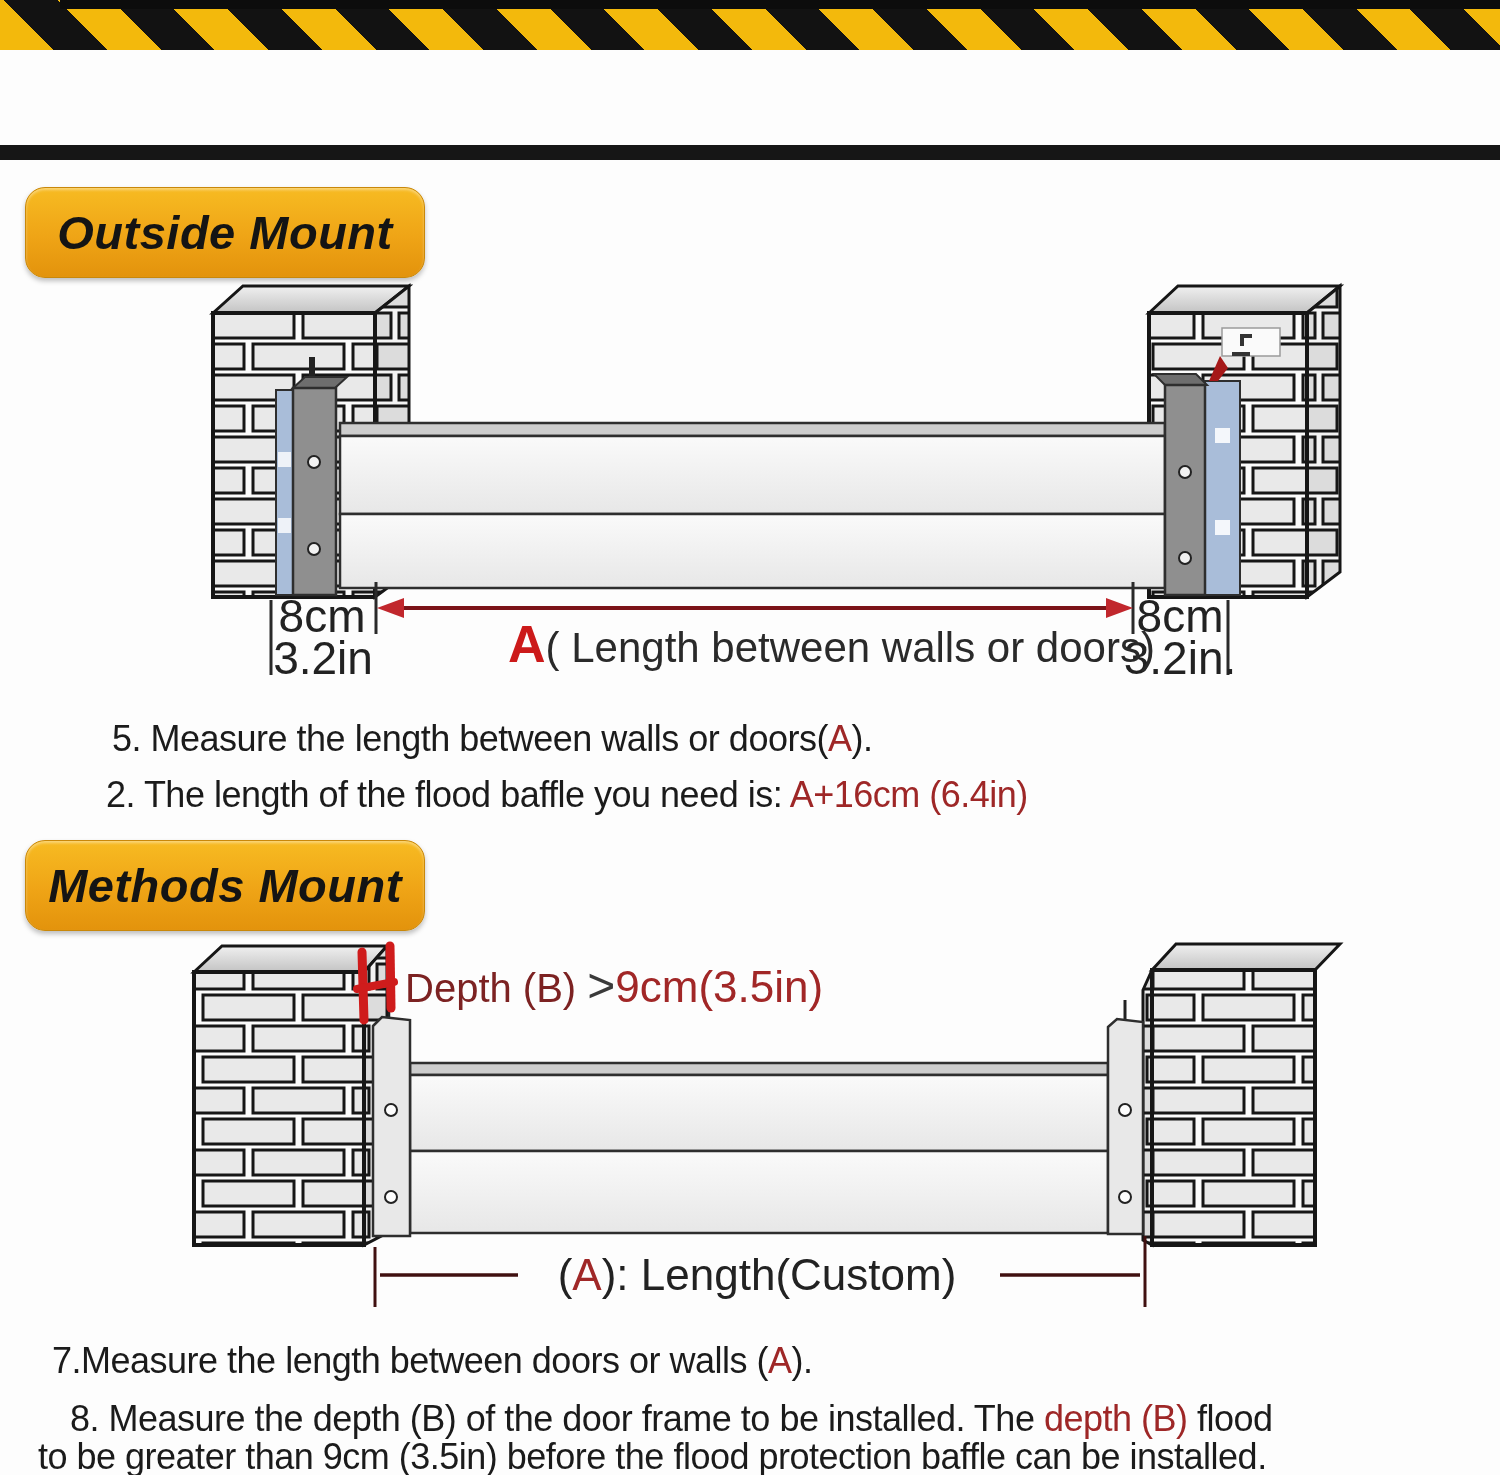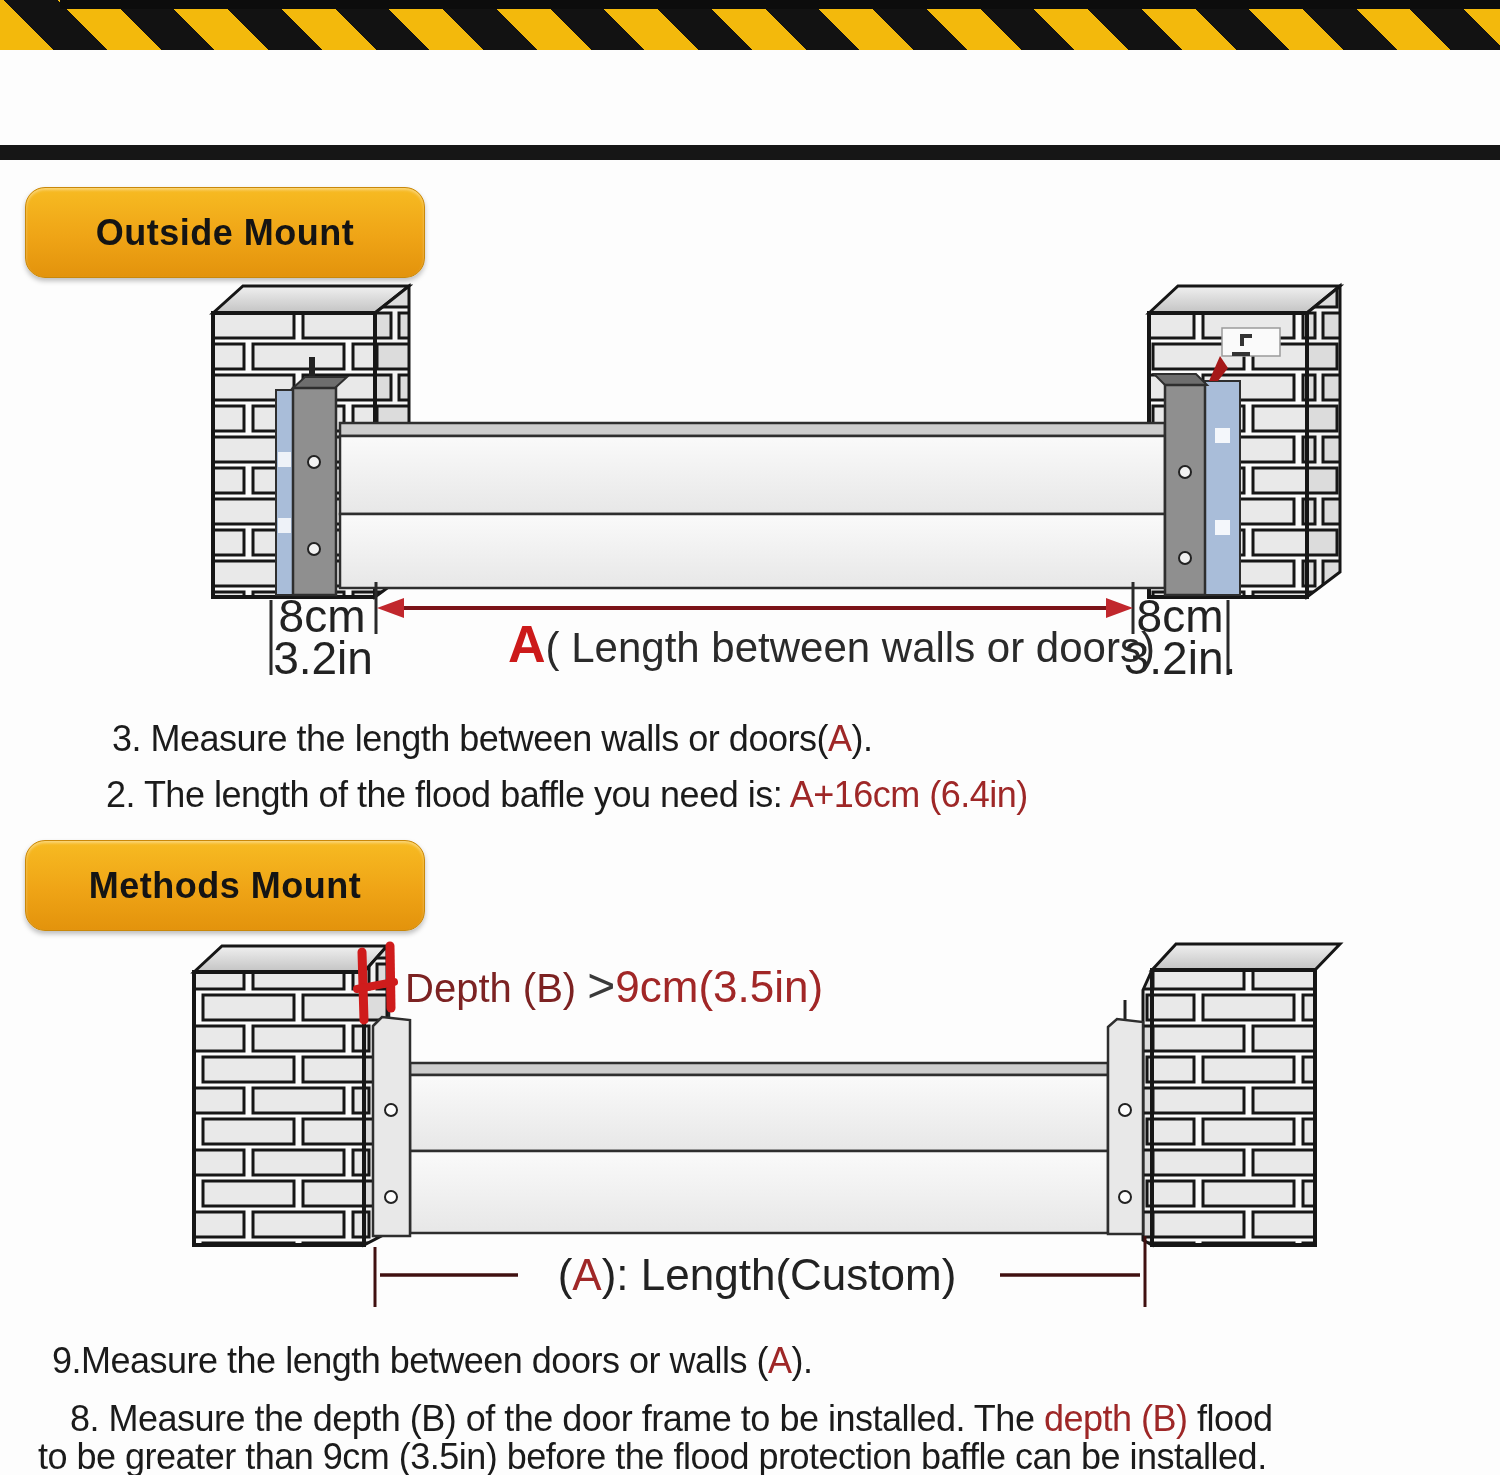--- a/index.html
+++ b/index.html
@@ -15,21 +15,21 @@
     display:flex;align-items:center;justify-content:center;}
   .title-band h1{margin:0;font-size:62px;font-weight:bold;color:#101010;letter-spacing:0.5px;
     text-shadow:1px 1px 0 #ffffff,3px 4px 3px rgba(0,0,0,0.38);}
   .title-underbar{position:absolute;top:145px;left:0;width:1500px;height:15px;background:#161616;}
 
   
   .badge{position:absolute;left:25px;width:398px;height:89px;border-radius:20px;
     background:linear-gradient(180deg,#f7bb22 0%,#efa416 55%,#e3930c 100%);
     border:1px solid #c9880a;box-shadow:0 3px 5px rgba(0,0,0,0.25),inset 0 2px 3px rgba(255,255,255,0.4);
     display:flex;align-items:center;justify-content:center;}
-  .badge span{font-size:36px;font-weight:600;color:#141414;letter-spacing:0.5px;}
+  .badge span{font-size:47px;font-weight:600;color:#141414;letter-spacing:0.5px;font-style:italic;}
   .badge-outside{top:187px;}
   .badge-inside{top:840px;}
 
   
   .diagram-svg{position:absolute;top:0;left:0;width:1500px;height:1475px;}
   .diagram-svg text{font-family:"Liberation Sans",sans-serif;}
 
   
   .inst{position:absolute;margin:0;font-size:36px;color:#1b1b1b;letter-spacing:-0.5px;white-space:nowrap;}
   .inst .red{color:#9e2727;}
@@ -187,20 +187,20 @@
       <g>
         <line x1="375" y1="1247" x2="375" y2="1307" stroke="#401010" stroke-width="3"></line>
         <line x1="1145" y1="1236" x2="1145" y2="1307" stroke="#401010" stroke-width="3"></line>
         <line x1="380" y1="1275" x2="518" y2="1275" stroke="#401010" stroke-width="3.5"></line>
         <line x1="1000" y1="1275" x2="1140" y2="1275" stroke="#401010" stroke-width="3.5"></line>
         <text x="757" y="1290" text-anchor="middle"><tspan font-size="44" fill="#222">(</tspan><tspan font-size="44" fill="#a02828">A</tspan><tspan font-size="44" fill="#222">): Length(Custom)</tspan></text>
       </g>
     </g>
   </svg>
 
-  <p class="inst" style="top:718px;left:112px;"><span>3. Measure the length between walls or doors(</span><span class="red">A</span><span>).</span></p>
+  <p class="inst" style="top:718px;left:112px;"><span>5. Measure the length between walls or doors(</span><span class="red">A</span><span>).</span></p>
   <p class="inst" style="top:774px;left:106px;"><span>2. The length of the flood baffle you need is: </span><span class="red">A+16cm (6.4in)</span></p>
 
-  <p class="inst" style="top:1340px;left:52px;"><span>9.Measure the length between doors or walls (</span><span class="red">A</span><span>).</span></p>
+  <p class="inst" style="top:1340px;left:52px;"><span>7.Measure the length between doors or walls (</span><span class="red">A</span><span>).</span></p>
   <p class="inst" style="top:1398px;left:70px;"><span>8. Measure the depth (B) of the door frame to be installed. The </span><span class="red">depth (B)</span><span> flood</span></p>
   <p class="inst" style="top:1436px;left:38px;"><span>to be greater than 9cm (3.5in) before the flood protection baffle can be installed.</span></p>
 
 </div>
 
 </body></html>

